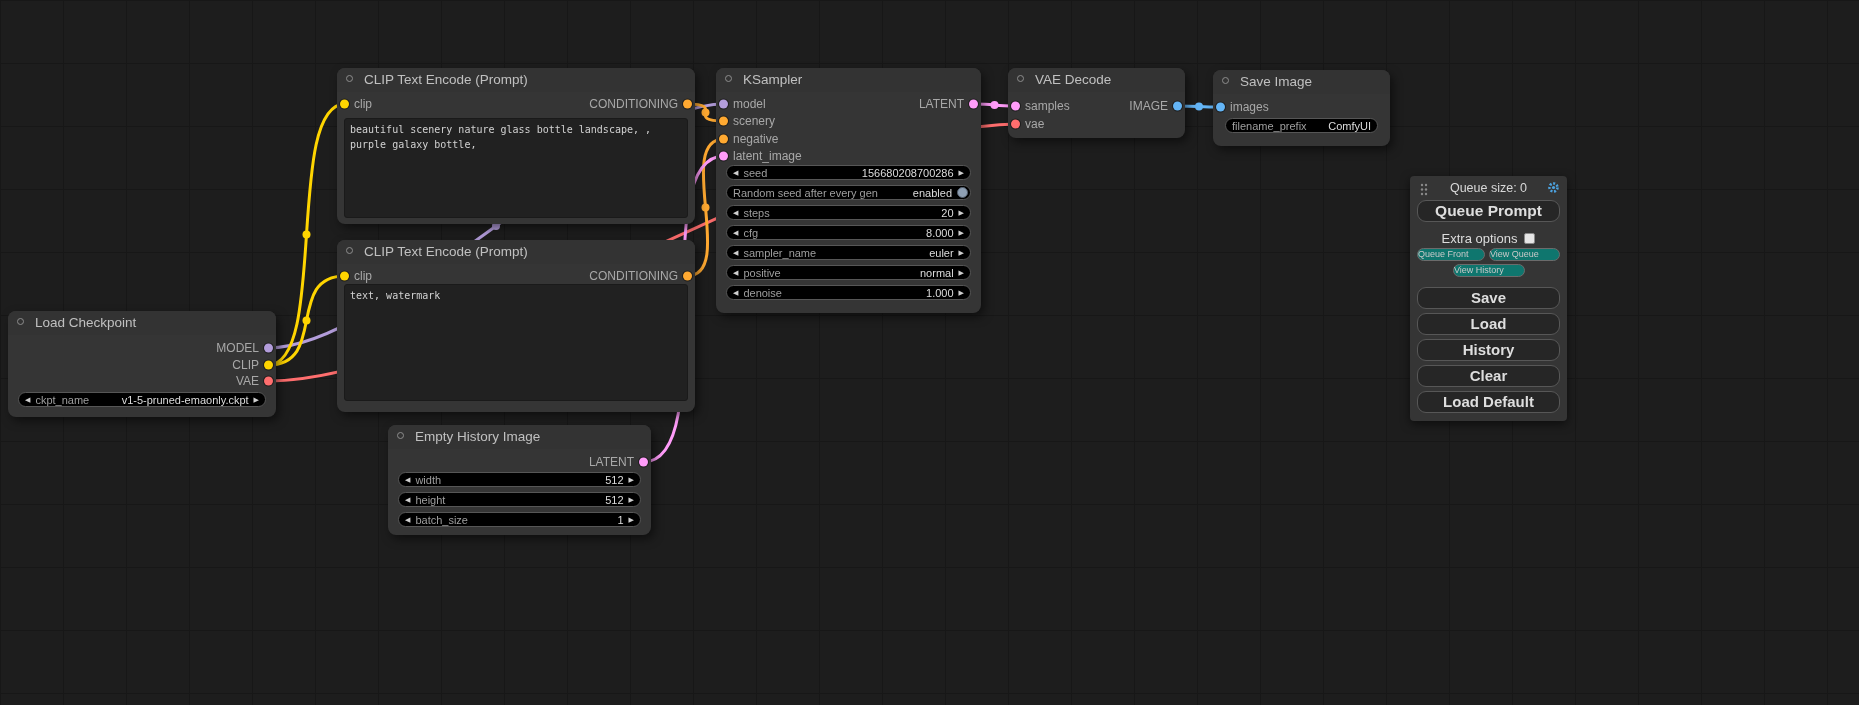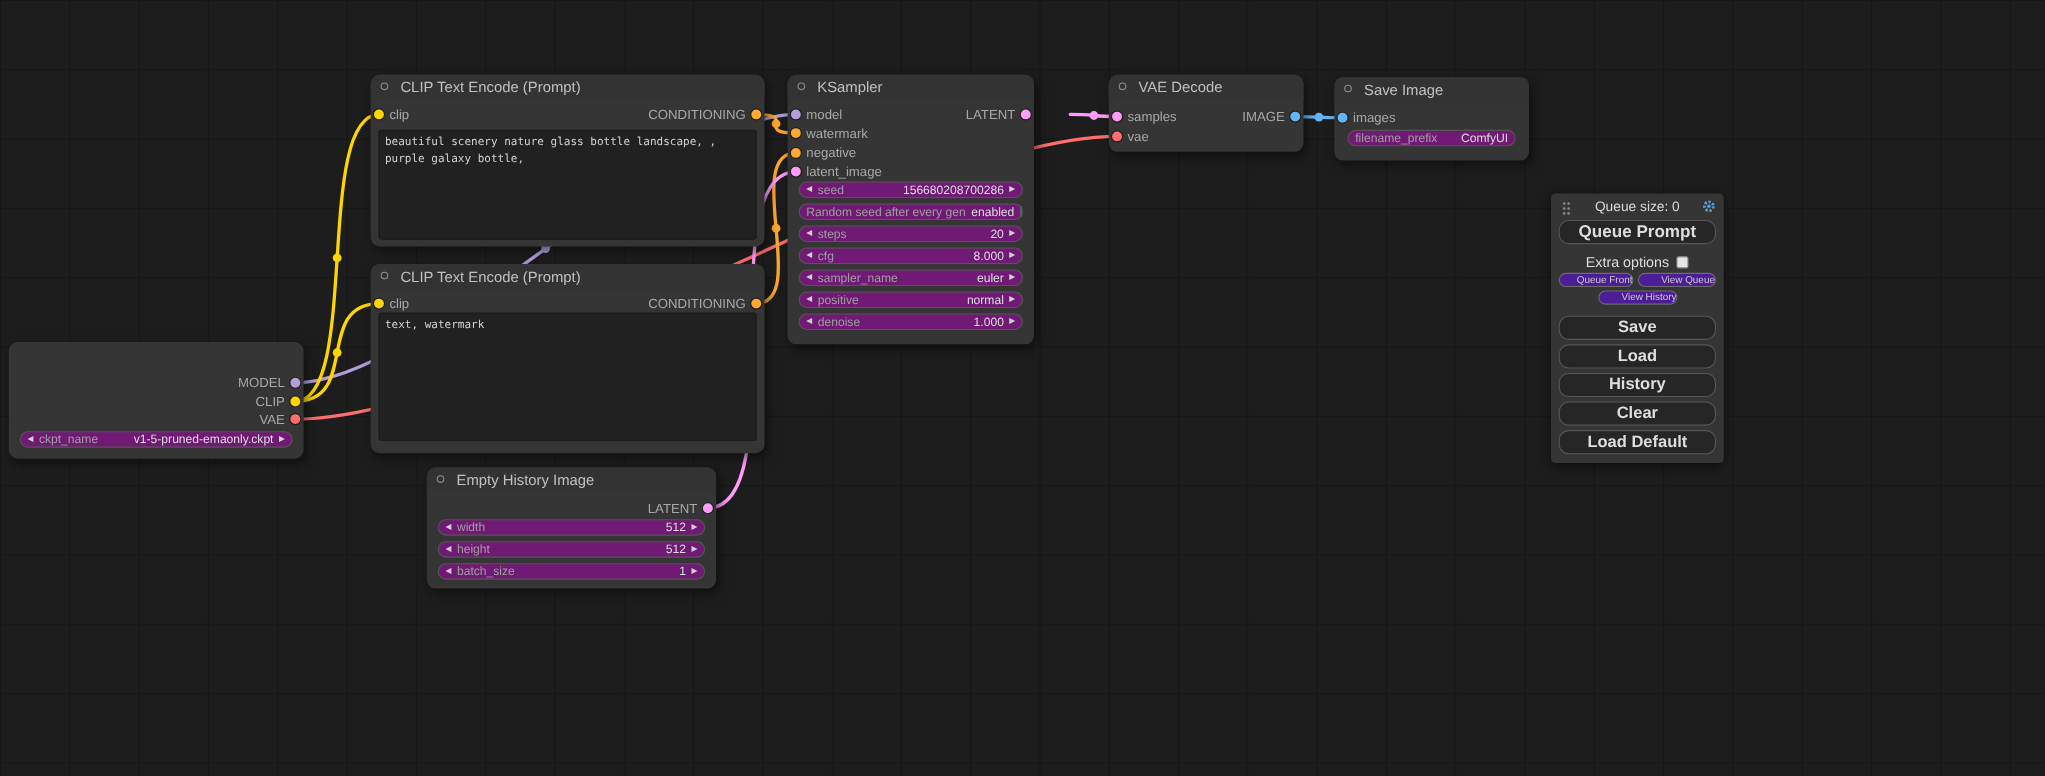--- a/index.html
+++ b/index.html
@@ -55,21 +55,21 @@
   .b-model  { background:#B39DDB; }
   .b-clip   { background:#FFD500; }
   .b-vae    { background:#FF6E6E; }
   .b-cond   { background:#FFA931; }
   .b-latent { background:#FF9CF9; }
   .b-image  { background:#64B5F6; }
 
   .widgets { position:absolute; left:10px; right:10px; }
   .widget {
     height:15px; margin-bottom:5px;
-    background:#701a75; border:1px solid #565656; border-radius:8px;
+    background:#000000; border:1px solid #565656; border-radius:8px;
     display:flex; align-items:center; padding:0 6px; gap:5px;
     font-size:11px; white-space:nowrap;
   }
   .arr { font-size:7px; color:#cfcfcf; line-height:1; }
   .w-label { color:#9f9f9f; }
   .w-value { margin-left:auto; color:#dddddd; }
   .knob {
     width:11px; height:11px; border-radius:50%;
     background:#8fa0b4; border:1px solid #55606e; margin-right:-4px;
   }
@@ -79,42 +79,42 @@
     color:#d2d2d2; font-family:"DejaVu Sans Mono", monospace;
     font-size:10px; line-height:1.45; padding:4px 5px;
     resize:none; outline:none; overflow:hidden;
   }
 
   
   #n-lc   { left:8px;    top:311px; width:268px; height:106px; }
   #n-ce1  { left:337px;  top:68px;  width:358px; height:156px; }
   #n-ce2  { left:337px;  top:240px; width:358px; height:172px; }
   #n-el   { left:388px;  top:425px; width:263px; height:110px; }
-  #n-ks   { left:716px;  top:68px;  width:224px; height:245px; }
+  #n-ks   { left:716px;  top:68px;  width:265px; height:245px; }
   #n-vd   { left:1008px; top:68px;  width:177px; height:70px;  }
   #n-si   { left:1213px; top:70px;  width:177px; height:76px;  }
 
   
   #menu {
     position:absolute; z-index:3; left:1410px; top:176px; width:157px; height:245px;
     background:#353535; border-radius:4px; box-shadow:0 3px 10px rgba(0,0,0,.55);
   }
   .m-abs { position:absolute; }
   .m-title { width:100%; text-align:center; font-size:12.5px; color:#d8d8d8; top:5px; }
   .btn {
     position:absolute; left:7px; right:7px; height:22px;
     background:#262626; border:1px solid #575757; border-radius:9px;
     color:#dedede; font-size:15px; text-align:center; line-height:20px;
     cursor:pointer;
     font-weight:bold;
   }
   .btn-sm {
     position:absolute; height:13px;
-    background:#4c1d95; border:1px solid #6b6b6b; border-radius:7px;
-    color:#c9c9c9; font-size:9px; text-align:right; line-height:11px;
+    background:#0f766e; border:1px solid #6b6b6b; border-radius:7px;
+    color:#c9c9c9; font-size:9px; text-align:left; line-height:11px;
   }
   .extra-row {
     position:absolute; top:55px; left:0; right:0; height:14px;
     display:flex; align-items:center; justify-content:center; gap:7px;
     font-size:13px; color:#dddddd;
   }
   .checkbox {
     width:11px; height:11px; background:#e6e6e6;
     border:1px solid #8a8a8a; border-radius:2px; display:inline-block;
   }
@@ -137,20 +137,24 @@
   <circle class="f-clip" cx="306.5" cy="320.5" r="4"></circle>
   <circle class="f-vae" cx="642" cy="252.5" r="4"></circle>
   <circle class="f-cond" cx="705.5" cy="112.5" r="4"></circle>
   <circle class="f-cond" cx="705.5" cy="207.5" r="4"></circle>
   <circle class="f-latent" cx="683.5" cy="309" r="4"></circle>
   <circle class="f-latent" cx="994.5" cy="105" r="4"></circle>
   <circle class="f-image" cx="1199" cy="106.5" r="4"></circle>
 </svg>
 
 <div class="node" id="n-lc">
+  <div class="ntitle">
+    <span class="tdot"></span>
+    <span class="ttext">Load Checkpoint</span>
+  </div>
   <div class="row" style="top:29px;">
     <span class="out-label">MODEL</span>
     <span class="dot out b-model"></span>
   </div>
   <div class="row" style="top:46px;">
     <span class="out-label">CLIP</span>
     <span class="dot out b-clip"></span>
   </div>
   <div class="row" style="top:62px;">
     <span class="out-label">VAE</span>
@@ -231,21 +235,21 @@
     <span class="ttext">KSampler</span>
   </div>
   <div class="row" style="top:28px;">
     <span class="dot in b-model"></span>
     <span class="in-label">model</span>
     <span class="out-label">LATENT</span>
     <span class="dot out b-latent"></span>
   </div>
   <div class="row" style="top:45px;">
     <span class="dot in b-cond"></span>
-    <span class="in-label">watermark</span>
+    <span class="in-label">scenery</span>
   </div>
   <div class="row" style="top:63px;">
     <span class="dot in b-cond"></span>
     <span class="in-label">negative</span>
   </div>
   <div class="row" style="top:80px;">
     <span class="dot in b-latent"></span>
     <span class="in-label">latent_image</span>
   </div>
   <div class="widgets" style="top:97px;">

